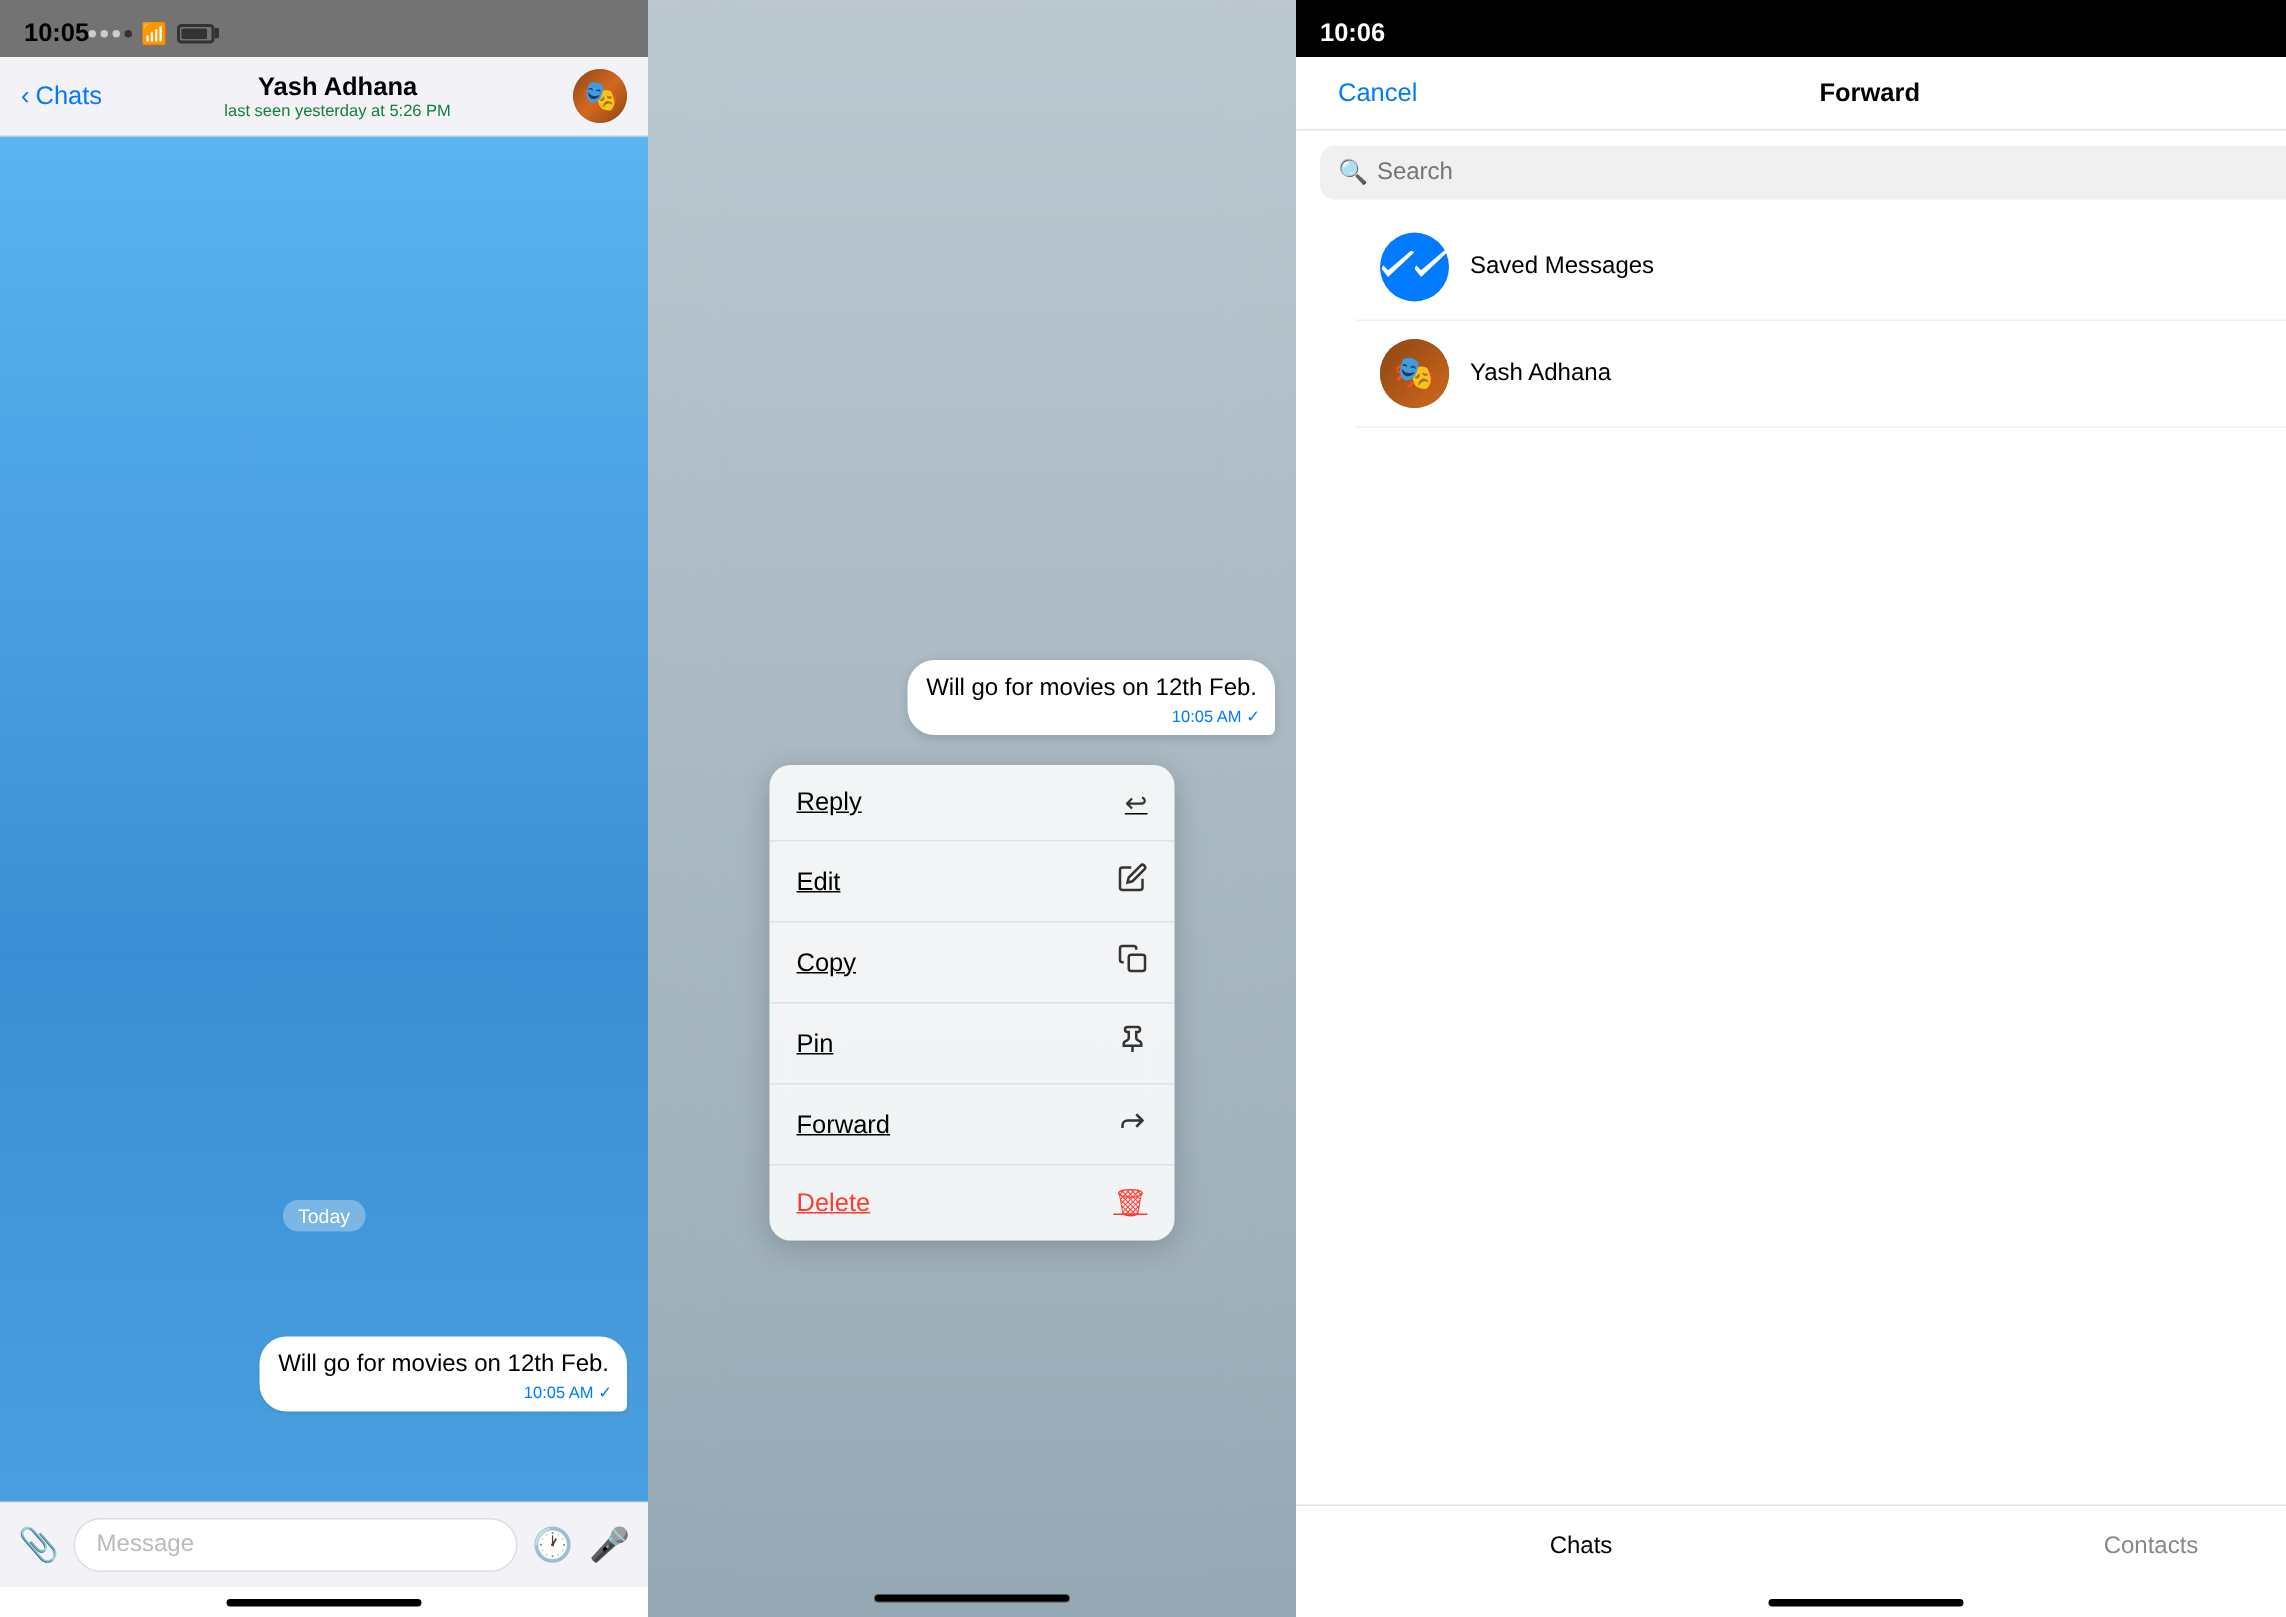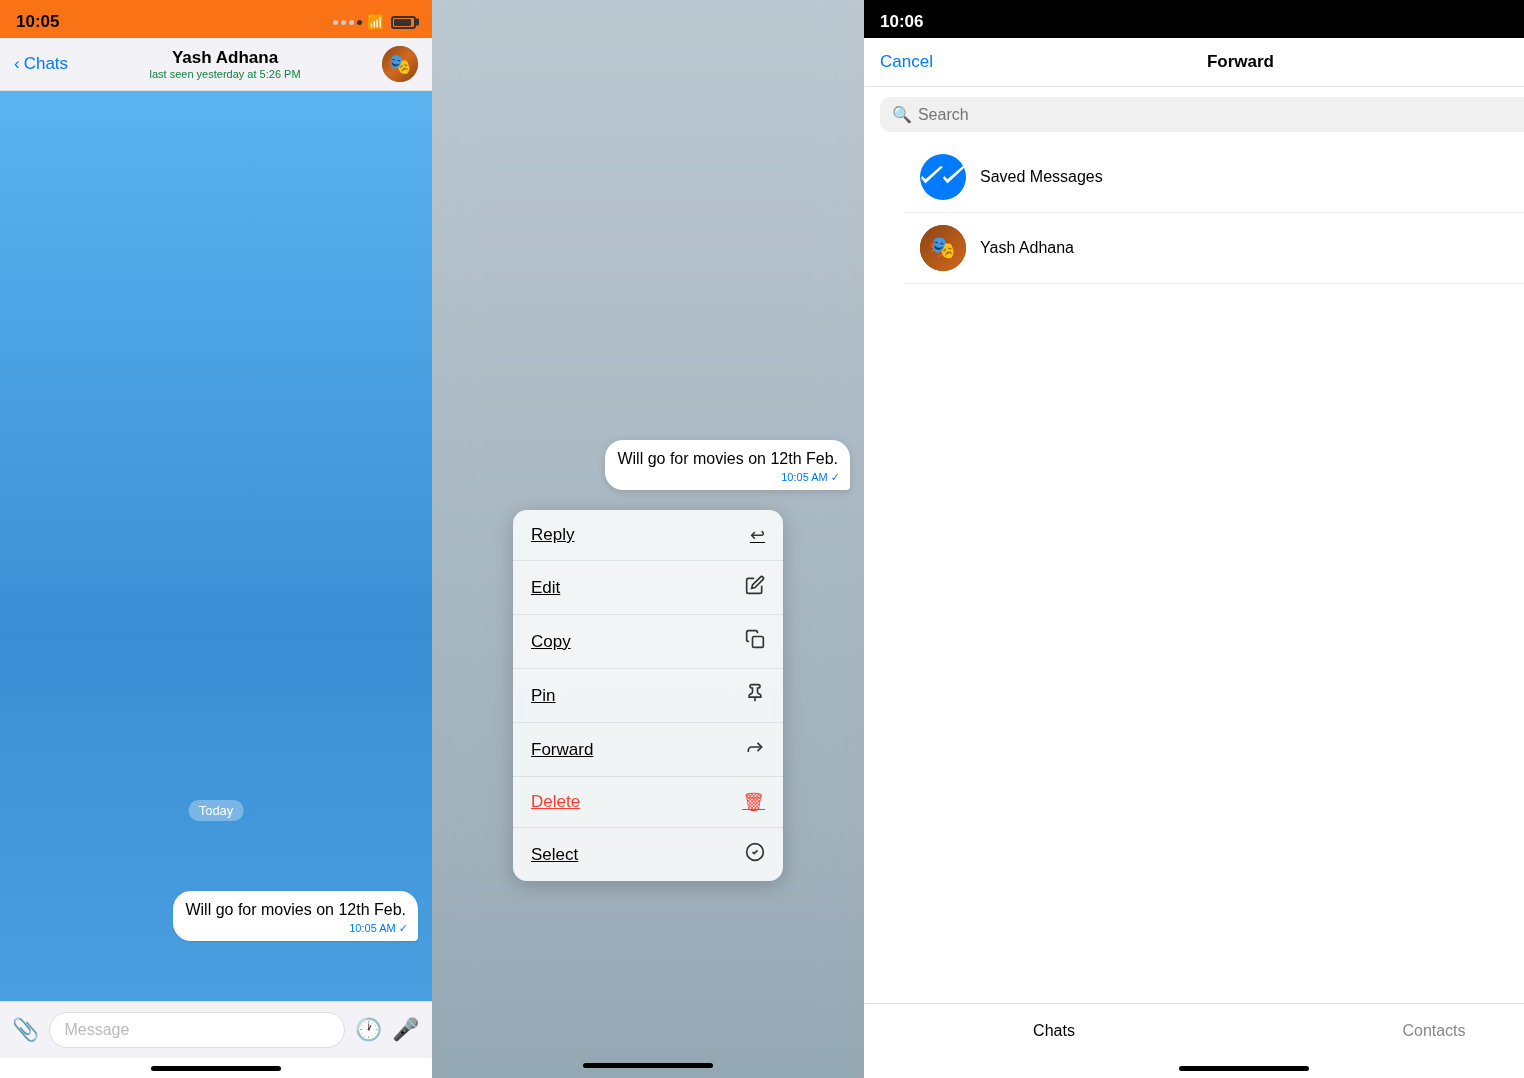--- a/index.html
+++ b/index.html
@@ -17,24 +17,24 @@
       width: 432px;
       height: 1078px;
       background: #fff;
       display: flex;
       flex-direction: column;
       position: relative;
       flex-shrink: 0;
     }
 
     .chat-status-bar {
-      background: #f97316;
+      background: #737373;
       padding: 12px 16px 6px;
       display: flex;
-      justify-content: space-between;
+      justify-content: flex-start;
       align-items: center;
     }
     .chat-status-bar .time {
       font-size: 17px;
       font-weight: 600;
     }
     .status-icons {
       display: flex;
       align-items: center;
       gap: 6px;
@@ -310,20 +310,21 @@
     .forward-nav {
       padding: 14px 16px;
       display: flex;
       justify-content: space-between;
       align-items: center;
       border-bottom: 1px solid #e5e5e5;
     }
     .forward-nav .cancel {
       color: #007aff;
       font-size: 17px;
+      margin-left: 12px;
     }
     .forward-nav .title {
       font-size: 17px;
       font-weight: 600;
     }
 
     .forward-search {
       margin: 10px 16px;
       background: #f0f0f0;
       border-radius: 10px;
@@ -524,29 +525,20 @@
         <svg width="20" height="20" viewBox="0 0 24 24" fill="none" stroke="#333" stroke-width="2">
           <polyline points="15 17 20 12 15 7"></polyline>
           <path d="M4 18v-2a4 4 0 0 1 4-4h12"></path>
         </svg>
       </span>
     </div>
     <div class="context-menu-item delete-item">
       <span>Delete</span>
       <span class="context-menu-icon">🗑</span>
     </div>
-    <div class="context-menu-item">
-      <span>Select</span>
-      <span class="context-menu-icon">
-        <svg width="20" height="20" viewBox="0 0 24 24" fill="none" stroke="#333" stroke-width="2">
-          <circle cx="12" cy="12" r="10"></circle>
-          <polyline points="9 12 11 14 15 10"></polyline>
-        </svg>
-      </span>
-    </div>
   </div>
 
   <div class="context-home-bar"></div>
 </div>
 
 <div class="panel-forward">
 
   <div class="forward-status-bar">
     <span class="time">10:06</span>
     <div class="status-icons" style="display:flex;gap:6px;align-items:center;">

